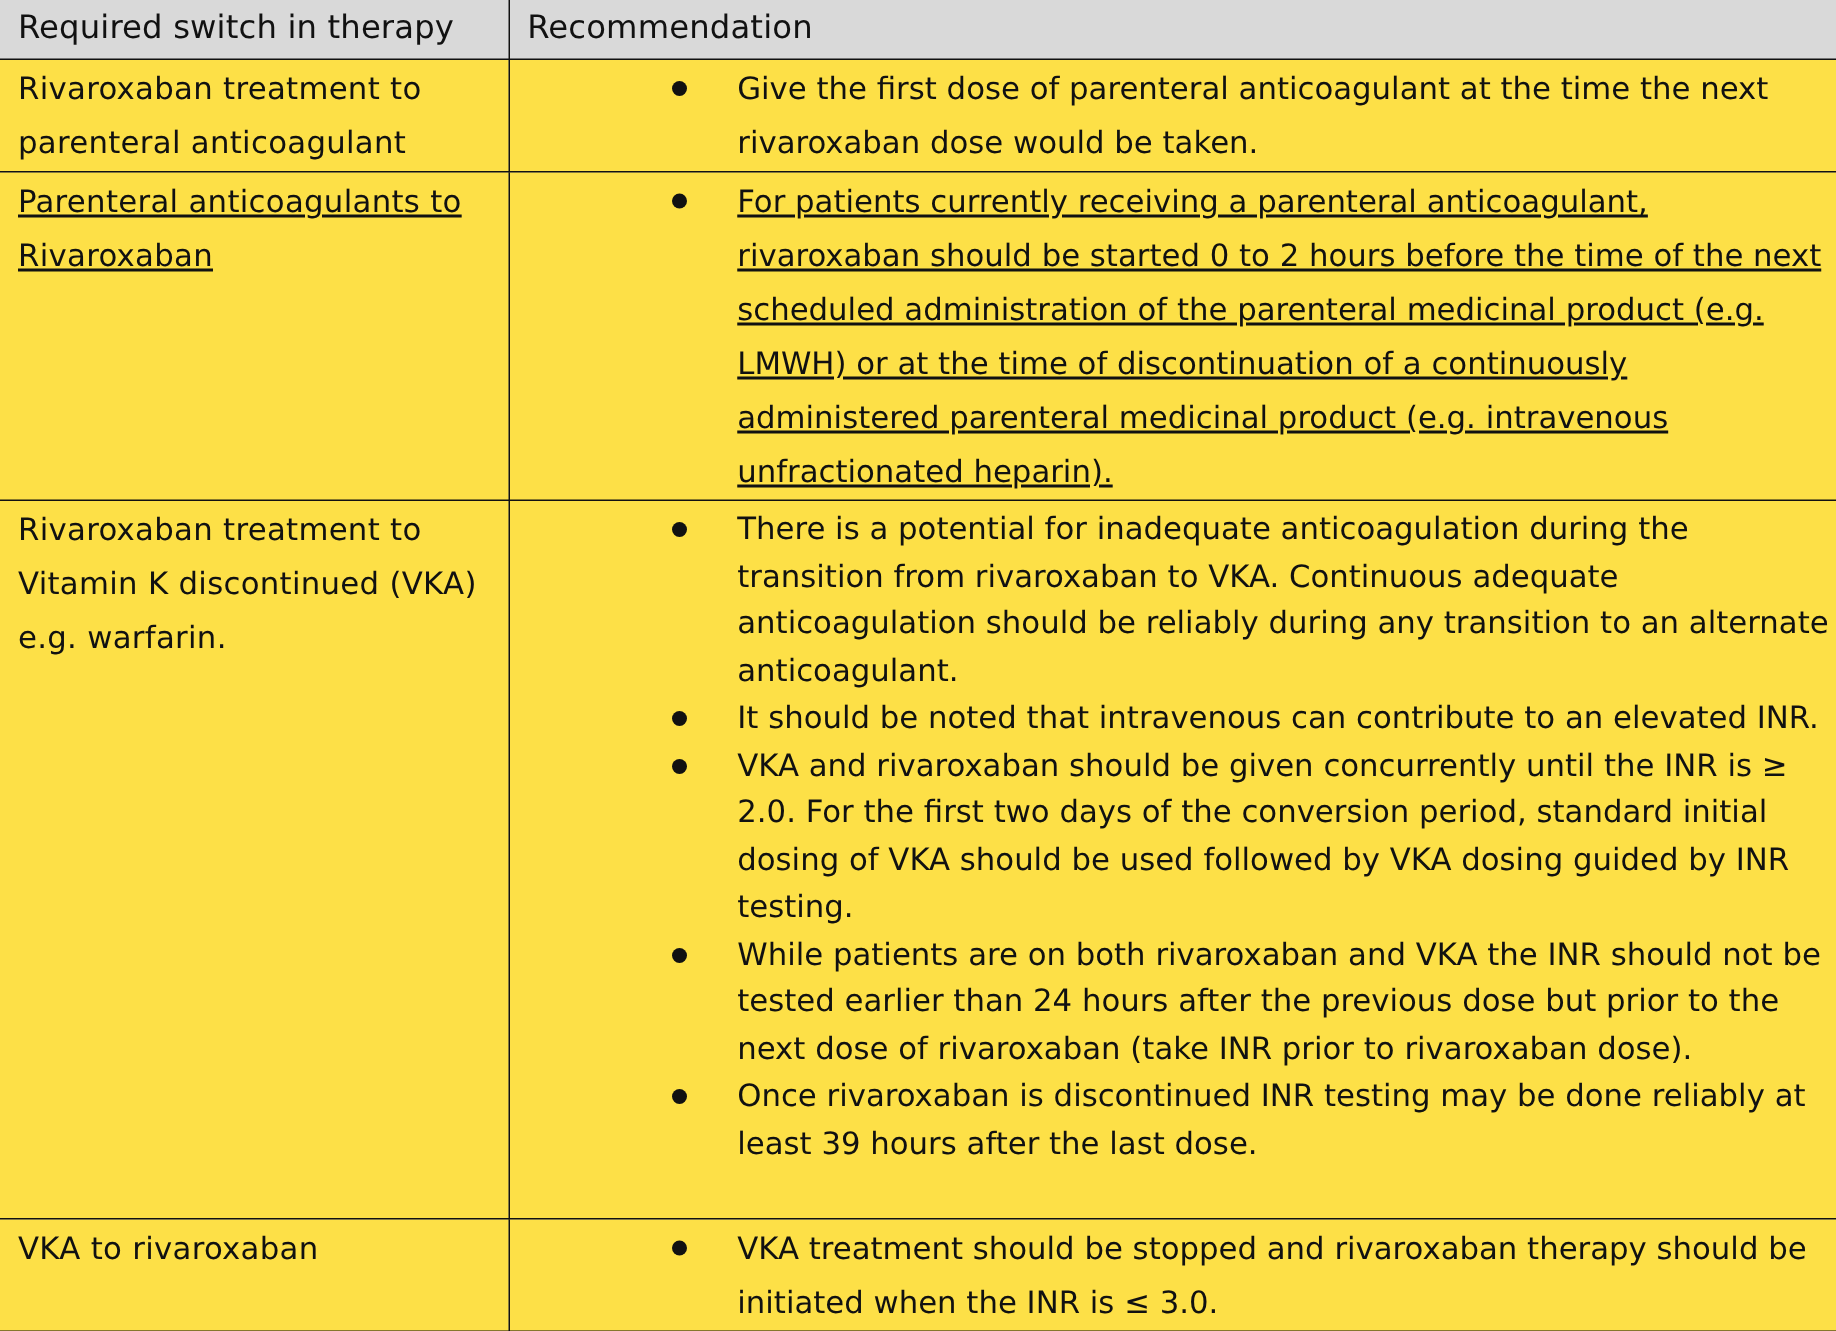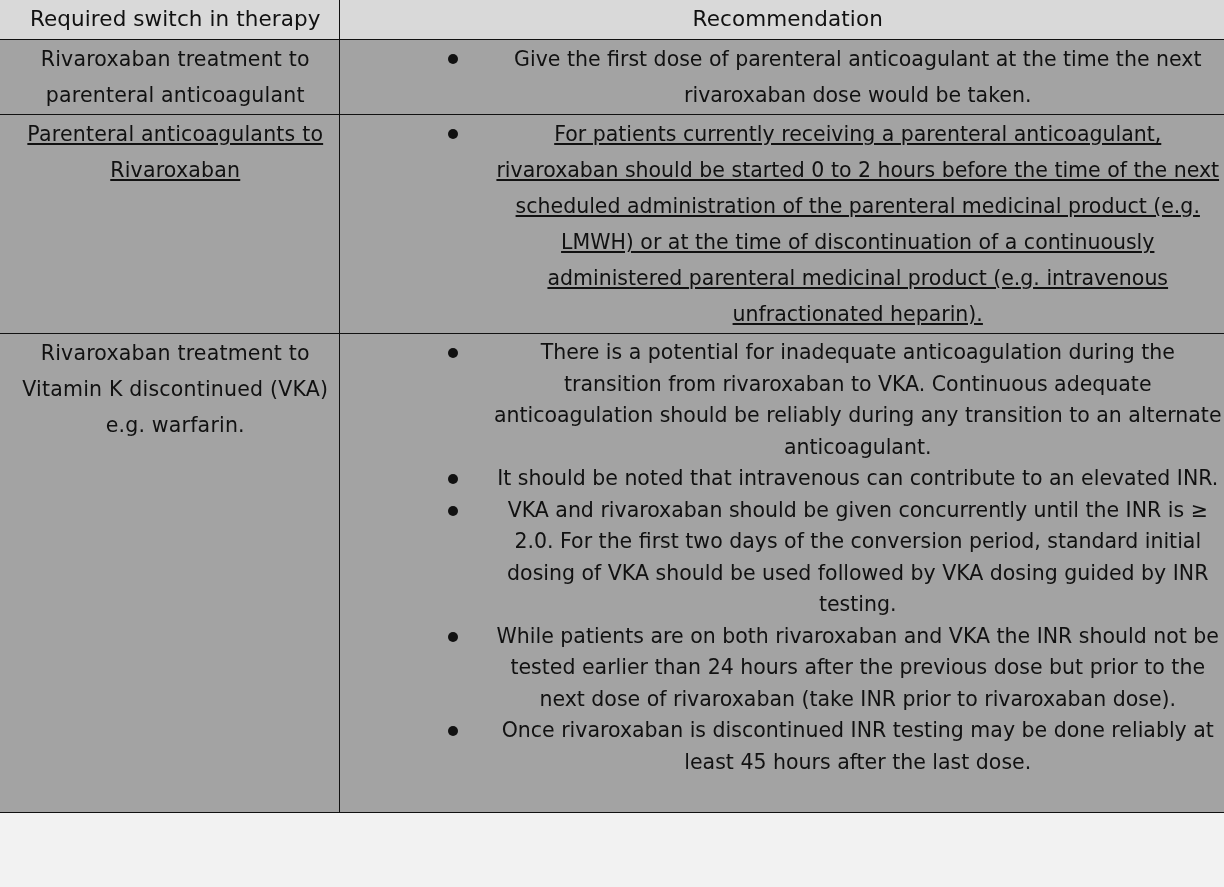--- a/index.html
+++ b/index.html
@@ -14,33 +14,33 @@
     width:1224px;
     table-layout:fixed;
     position:absolute; left:0; top:0;
   }
   col.c1 { width:339px; }
   col.c2 { width:885px; }
   th, td {
     border-bottom:1.5px solid #111;
     vertical-align:top;
     padding:0;
-    text-align:center;
+    text-align:left;
     font-weight:normal;
   }
   th.left, td.left { border-right:1.5px solid #111; }
   thead th {
     background:#d9d9d9;
     height:39px;
     font-size:21.5px;
     line-height:38px;
     padding-left:12px;
     letter-spacing:0.1px;
   }
-  tbody td { background:#a3a3a3;margin-left:12px; }
+  tbody td { background:#fde047;margin-left:12px; }
   td.left {
     font-size:20.5px;
     line-height:36px;
     padding:1px 0 0 12px;
     letter-spacing:0.2px;
   }
   ul.recs { list-style:none; margin:0; padding:0; }
   ul.recs li {
     position:relative;
     padding-left:152px;
@@ -118,19 +118,30 @@
           <li>
             <span class="bullet"></span>
             <span class="txt">VKA and rivaroxaban should be given concurrently until the INR is ≥ 2.0. For the first two days of the conversion period, standard initial dosing of VKA should be used followed by VKA dosing guided by INR testing.</span>
           </li>
           <li>
             <span class="bullet"></span>
             <span class="txt">While patients are on both rivaroxaban and VKA the INR should not be tested earlier than 24 hours after the previous dose but prior to the next dose of rivaroxaban (take INR prior to rivaroxaban dose).</span>
           </li>
           <li>
             <span class="bullet"></span>
-            <span class="txt">Once rivaroxaban is discontinued INR testing may be done reliably at least 45 hours after the last dose.</span>
+            <span class="txt">Once rivaroxaban is discontinued INR testing may be done reliably at least 39 hours after the last dose.</span>
+          </li>
+        </ul>
+      </td>
+    </tr>
+    <tr class="row4">
+      <td class="left">VKA to rivaroxaban</td>
+      <td>
+        <ul class="recs r-loose">
+          <li>
+            <span class="bullet"></span>
+            <span class="txt">VKA treatment should be stopped and rivaroxaban therapy should be initiated when the INR is ≤ 3.0.</span>
           </li>
         </ul>
       </td>
     </tr>
   </tbody>
 </table>
 
 </body></html>

